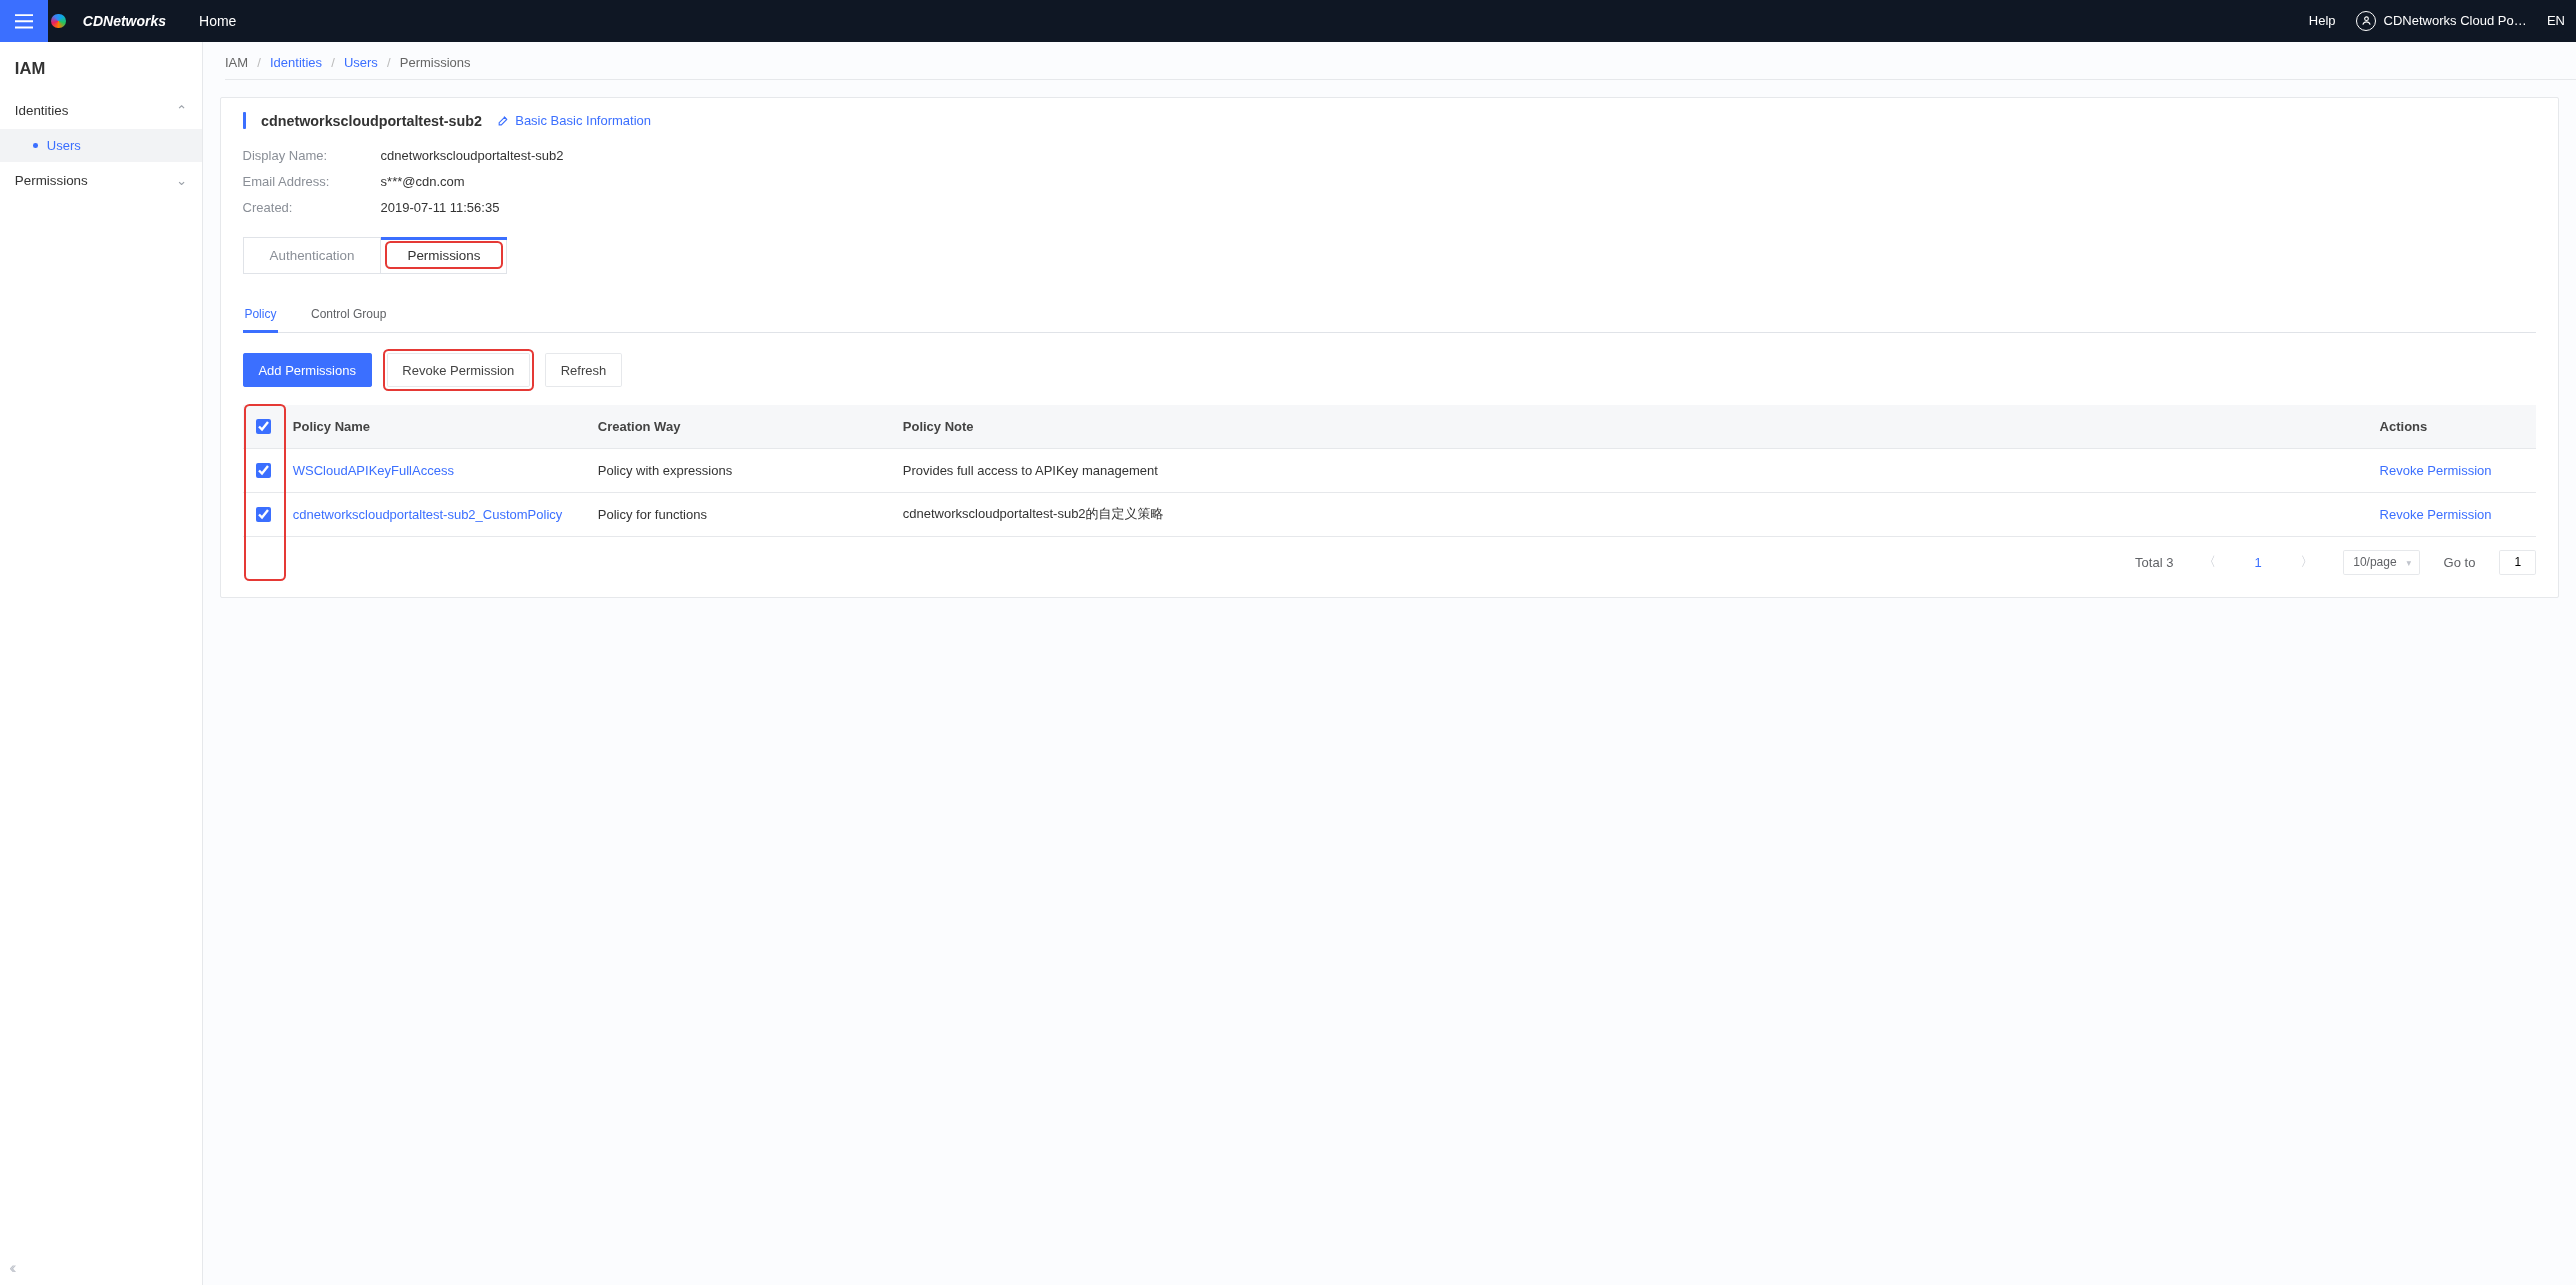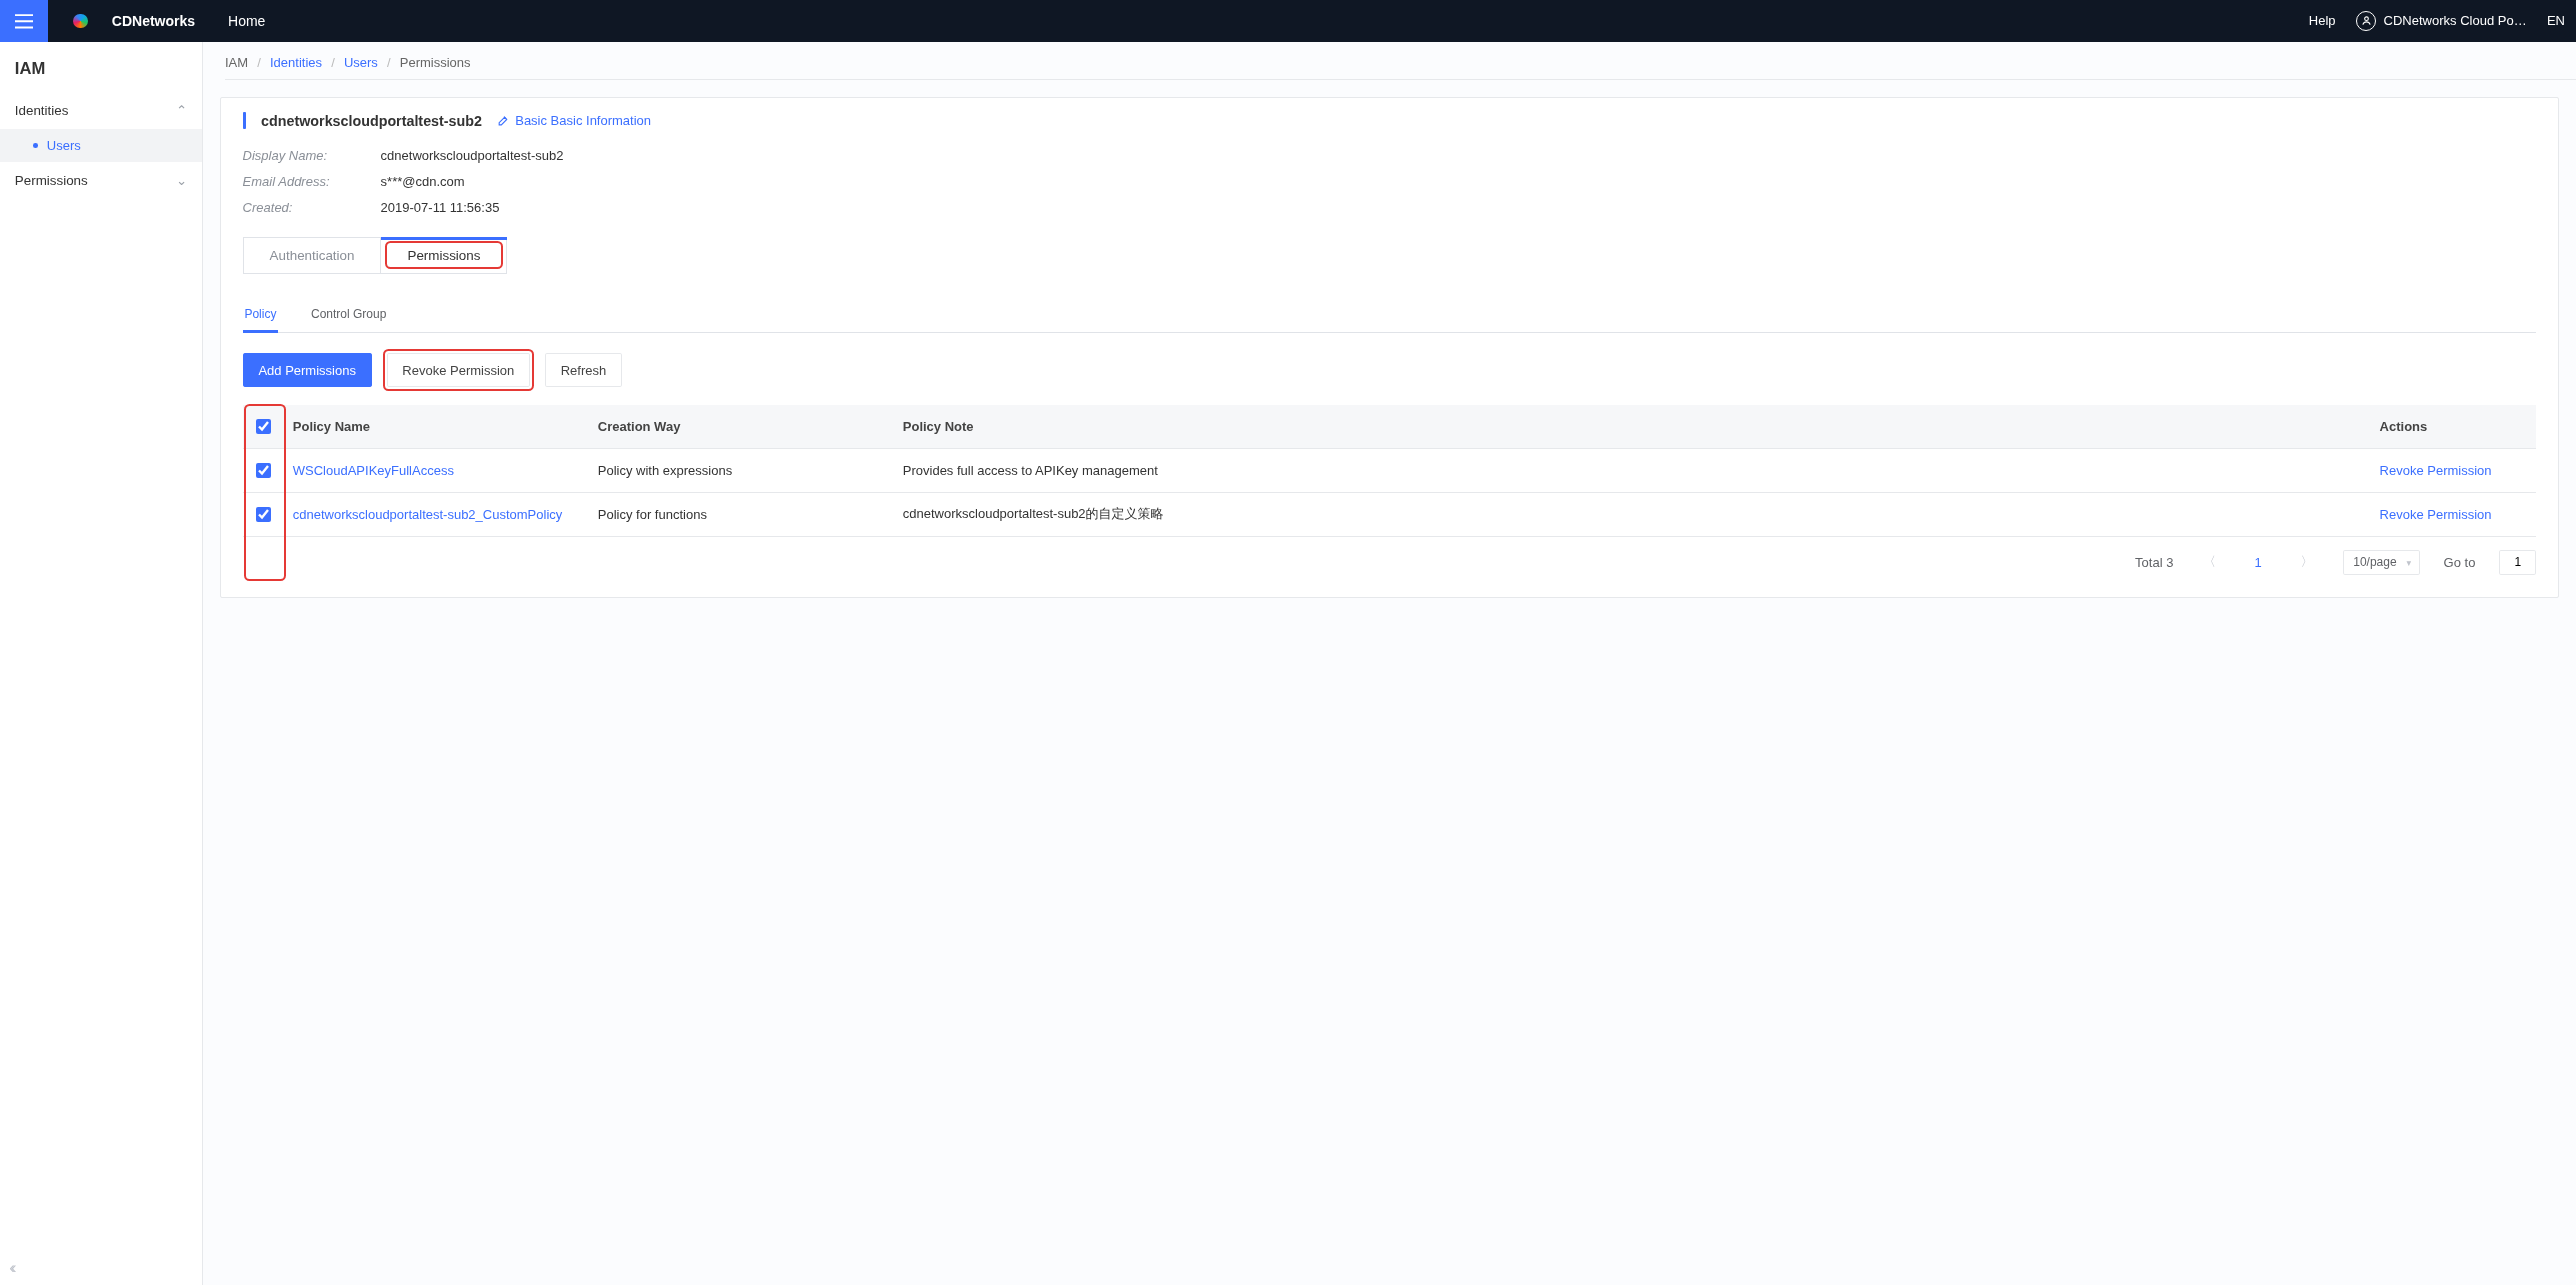--- a/index.html
+++ b/index.html
@@ -16,21 +16,21 @@
     --highlight: #e53935;
   }
   * { box-sizing: border-box; }
   html, body { margin:0; padding:0; height:100%; font-family: "Helvetica Neue", Arial, "PingFang SC", "Microsoft YaHei", sans-serif; color: var(--text); }
   body { background: #fff; font-size:13px; }
 
   
   .topbar { height: var(--topbar-h); background:#0f1724; color:#fff; display:flex; align-items:center; padding-right:11px; }
   .hamburger { width:48px; height:42px; background:#3b6fff; display:flex; align-items:center; justify-content:center; cursor:pointer; }
   .hamburger svg { width:18.5px; height:16.6px; }
-  .brand { display:flex; align-items:center; gap:24px; margin-left:25px; }
+  .brand { display:flex; align-items:center; gap:17px; margin-left:3px;font-style:italic; }
   .brand-logo { width:14.8px; height:14.8px; border-radius:50%; background: conic-gradient(from 180deg, #ff7a00, #e91e63, #3b82f6, #0ea5e9, #22c55e, #ff7a00); }
   .brand-name { font-weight:600; font-size:14px; }
   .top-home { margin-left:33px; font-size:14px; }
   .top-spacer { flex:1; }
   .top-right { display:flex; align-items:center; gap:20.3px; font-size:13px; }
   .top-right .avatar-circle { width:20.3px; height:20.3px; border:1.4px solid #fff; border-radius:50%; display:flex; align-items:center; justify-content:center; }
   .top-user { display:flex; align-items:center; gap:7.4px; }
 
   
   .layout { display:flex; min-height: calc(100vh - var(--topbar-h)); }
@@ -53,21 +53,21 @@
   .card { margin: 16.6px; background:#fff; border:0.9px solid var(--border); border-radius:2px; padding: 14.8px 22px 22px; }
 
   .title-row { display:flex; align-items:center; gap:14.8px; }
   .blue-bar { width:3.7px; height:16.6px; background: var(--blue); border-radius:0.9px; }
   .user-title { font-size:14.3px; font-weight:600; }
   .modify-link { color: var(--link); display:flex; align-items:center; gap:5.5px; cursor:pointer; font-size:13px; }
   .modify-link svg { width:13px; height:13px; }
 
   .info-grid { margin-top:13px; }
   .info-row { display:flex; padding:5.5px 0; font-size:13px; }
-  .info-label { width:138px; color: var(--muted2); font-style: italic; }
+  .info-label { width:138px; color: var(--muted2); }
   .info-value { color:#333; }
 
   
   .tabs1 { display:flex; margin-top:16.6px; }
   .tab1 { border:0.9px solid var(--tab-border); padding:10px 26px; font-size:13.4px; color:#8a8f97; background:#fff; cursor:pointer; position:relative; }
   .tab1 + .tab1 { border-left:none; }
   .tab1.active { color:#333; }
   .tab1.active::before { content:""; position:absolute; left:-0.9px; right:-0.9px; top:-0.9px; height:2.8px; background:var(--blue); }
   .tab1.highlight::after { content:""; position:absolute; left:3.7px; right:3.7px; top:3.7px; bottom:3.7px; border:2.8px solid var(--highlight); border-radius:5.5px; pointer-events:none; }
 

